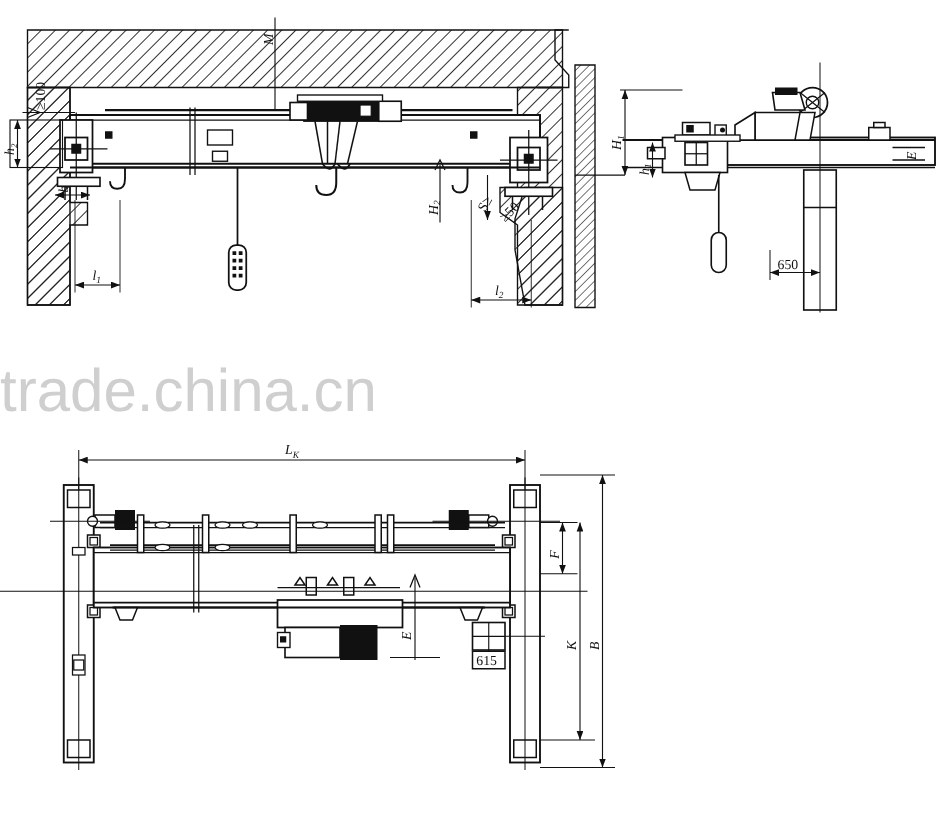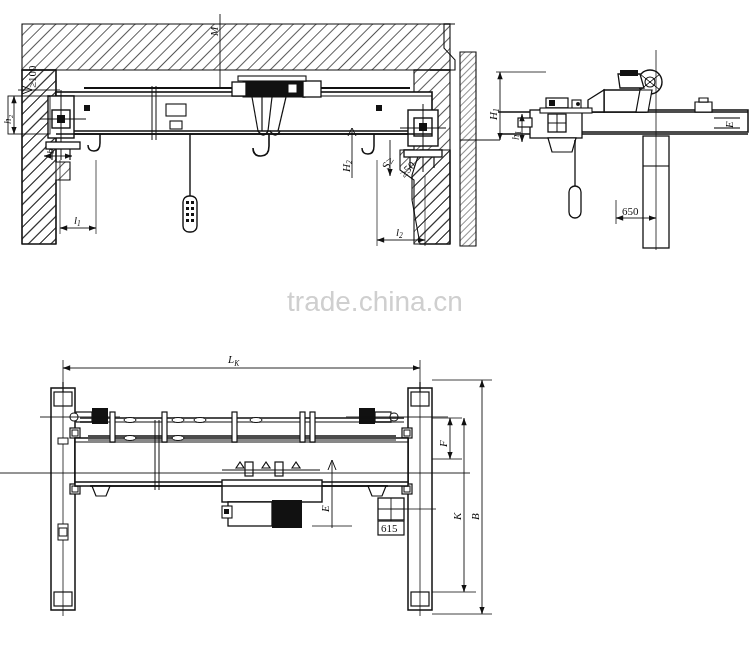--- a/index.html
+++ b/index.html
@@ -1,20 +1,20 @@
 <!DOCTYPE html>
 <html><head>
 <meta charset="utf-8">
 <style>
   html,body{margin:0;padding:0;background:#fff;}
   body{width:750px;height:650px;font-family:"Liberation Serif",serif;position:relative;overflow:hidden;}
   #stage{position:absolute;left:0;top:0;width:750px;height:650px;}
   svg{display:block;}
-  .wm{position:absolute;left:0;top:286px;width:750px;text-align:center;
-      font-family:"Liberation Sans",sans-serif;font-size:28px;color:#cfcfcf;
+  .wm{position:absolute;left:0;top:286px;width:750px;text-align:left;
+      font-family:"Liberation Sans",sans-serif;font-size:48px;color:#cfcfcf;
       letter-spacing:0px;user-select:none;pointer-events:none;}
   .lbl{font-family:"Liberation Serif",serif;font-style:italic;font-size:11px;fill:#111;}
   .lbln{font-family:"Liberation Serif",serif;font-style:normal;font-size:11px;fill:#111;}
   .sub{font-size:7.5px;}
   .bottomtext{position:absolute;left:6px;bottom:0px;font-family:"Liberation Sans",sans-serif;
       font-size:8px;color:#e2e2e2;white-space:nowrap;letter-spacing:1px;}
 </style>
 </head>
 <body>
 

